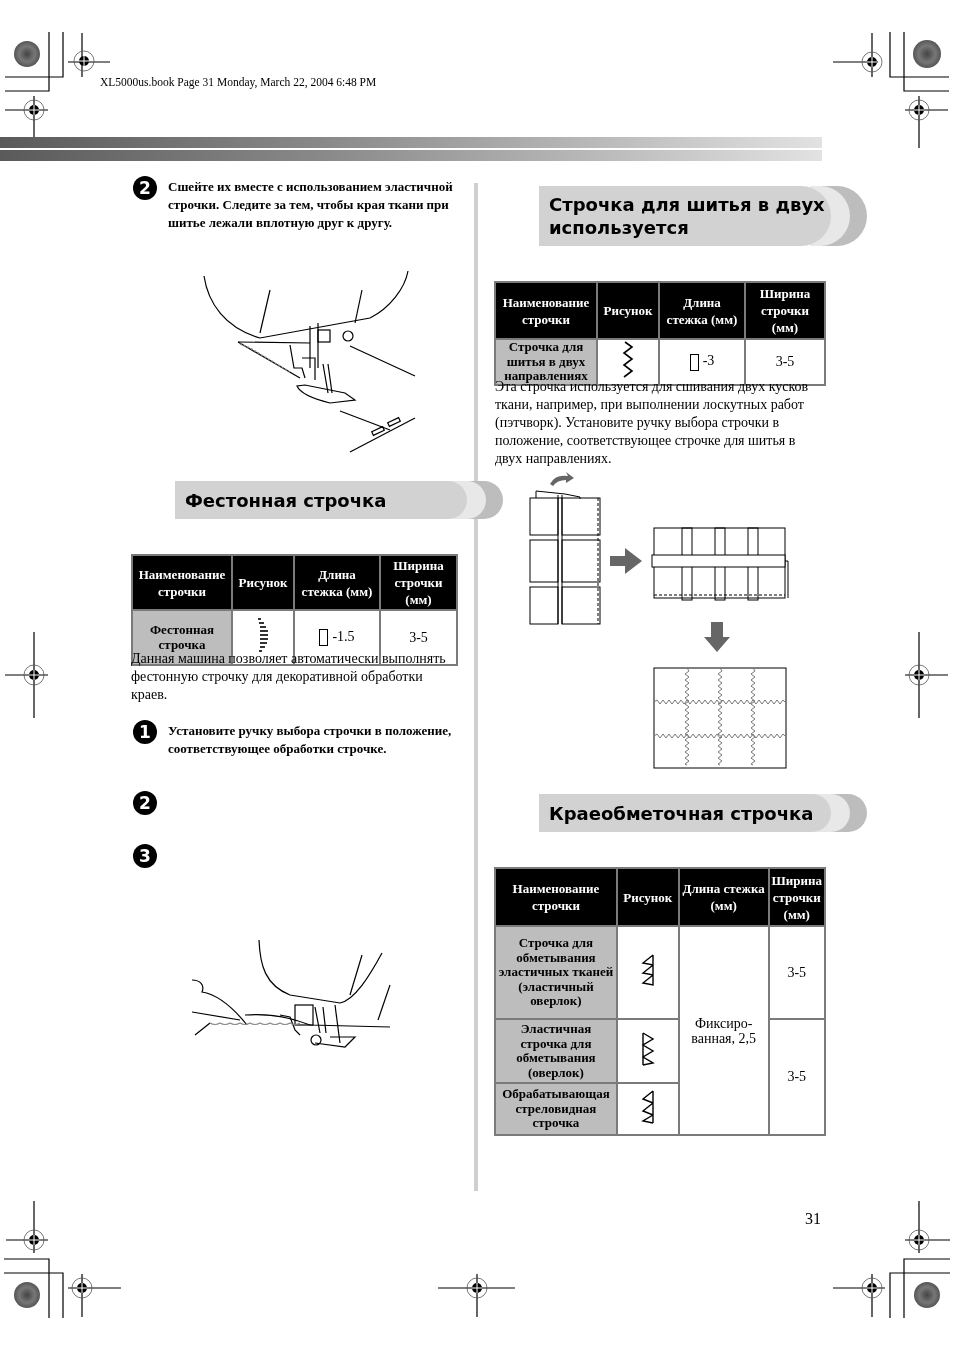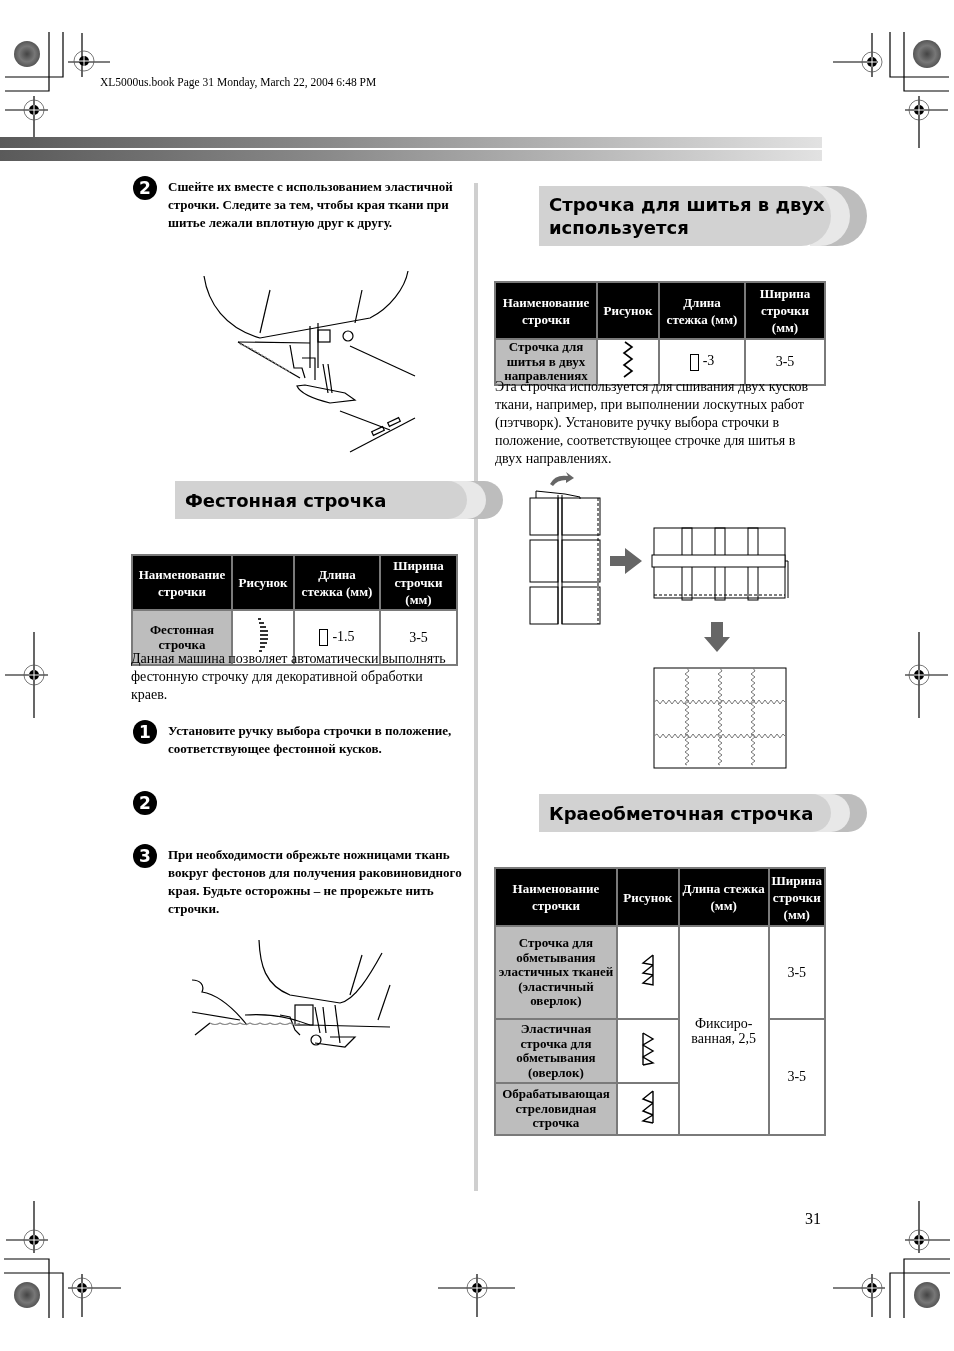--- a/index.html
+++ b/index.html
@@ -173,28 +173,27 @@
     <td class="val"><span class="len-box"></span><span>-1.5</span></td>
     <td class="val">3-5</td>
   </tr>
 </tbody>
   </table>
 
 <div class="abs body-text" style="left:131px;top:650px;width:330px">Данная машина позволяет автоматически выполнять фестонную строчку для декоративной обработки краев.</div>
 
 <div class="abs step" style="left:133px;top:722px;width:330px">
   <div class="step-num">1</div>
-  <div class="step-text">Установите ручку выбора строчки в положение, соответствующее фестонной кусков.</div>
+  <div class="step-text">Установите ручку выбора строчки в положение, соответствующее обработки строчке.</div>
 </div>
 <div class="abs step" style="left:133px;top:793px;width:330px">
   <div class="step-num">2</div>
 </div>
 <div class="abs step" style="left:133px;top:846px;width:330px">
   <div class="step-num">3</div>
-  <div class="step-text">При необходимости обрежьте ножницами ткань вокруг фестонов для получения раковиновидного края. Будьте осторожны – не прорежьте нить строчки.</div>
 </div>
 
 <svg class="abs" style="left:180px;top:935px" width="230" height="125" viewBox="0 0 230 125">
   <g fill="none" stroke="#000" stroke-width="1.2">
     <path d="M79 5 C80 30 85 50 110 60 L160 68 C175 65 190 40 202 18"></path>
     <path d="M182 20 L170 60"></path>
     <path d="M210 50 L198 85"></path>
     <path d="M12 45 C20 45 25 50 22 57 C40 60 55 75 67 90"></path>
     <path d="M12 77 L60 85"></path>
     <path d="M15 100 L30 88"></path>

